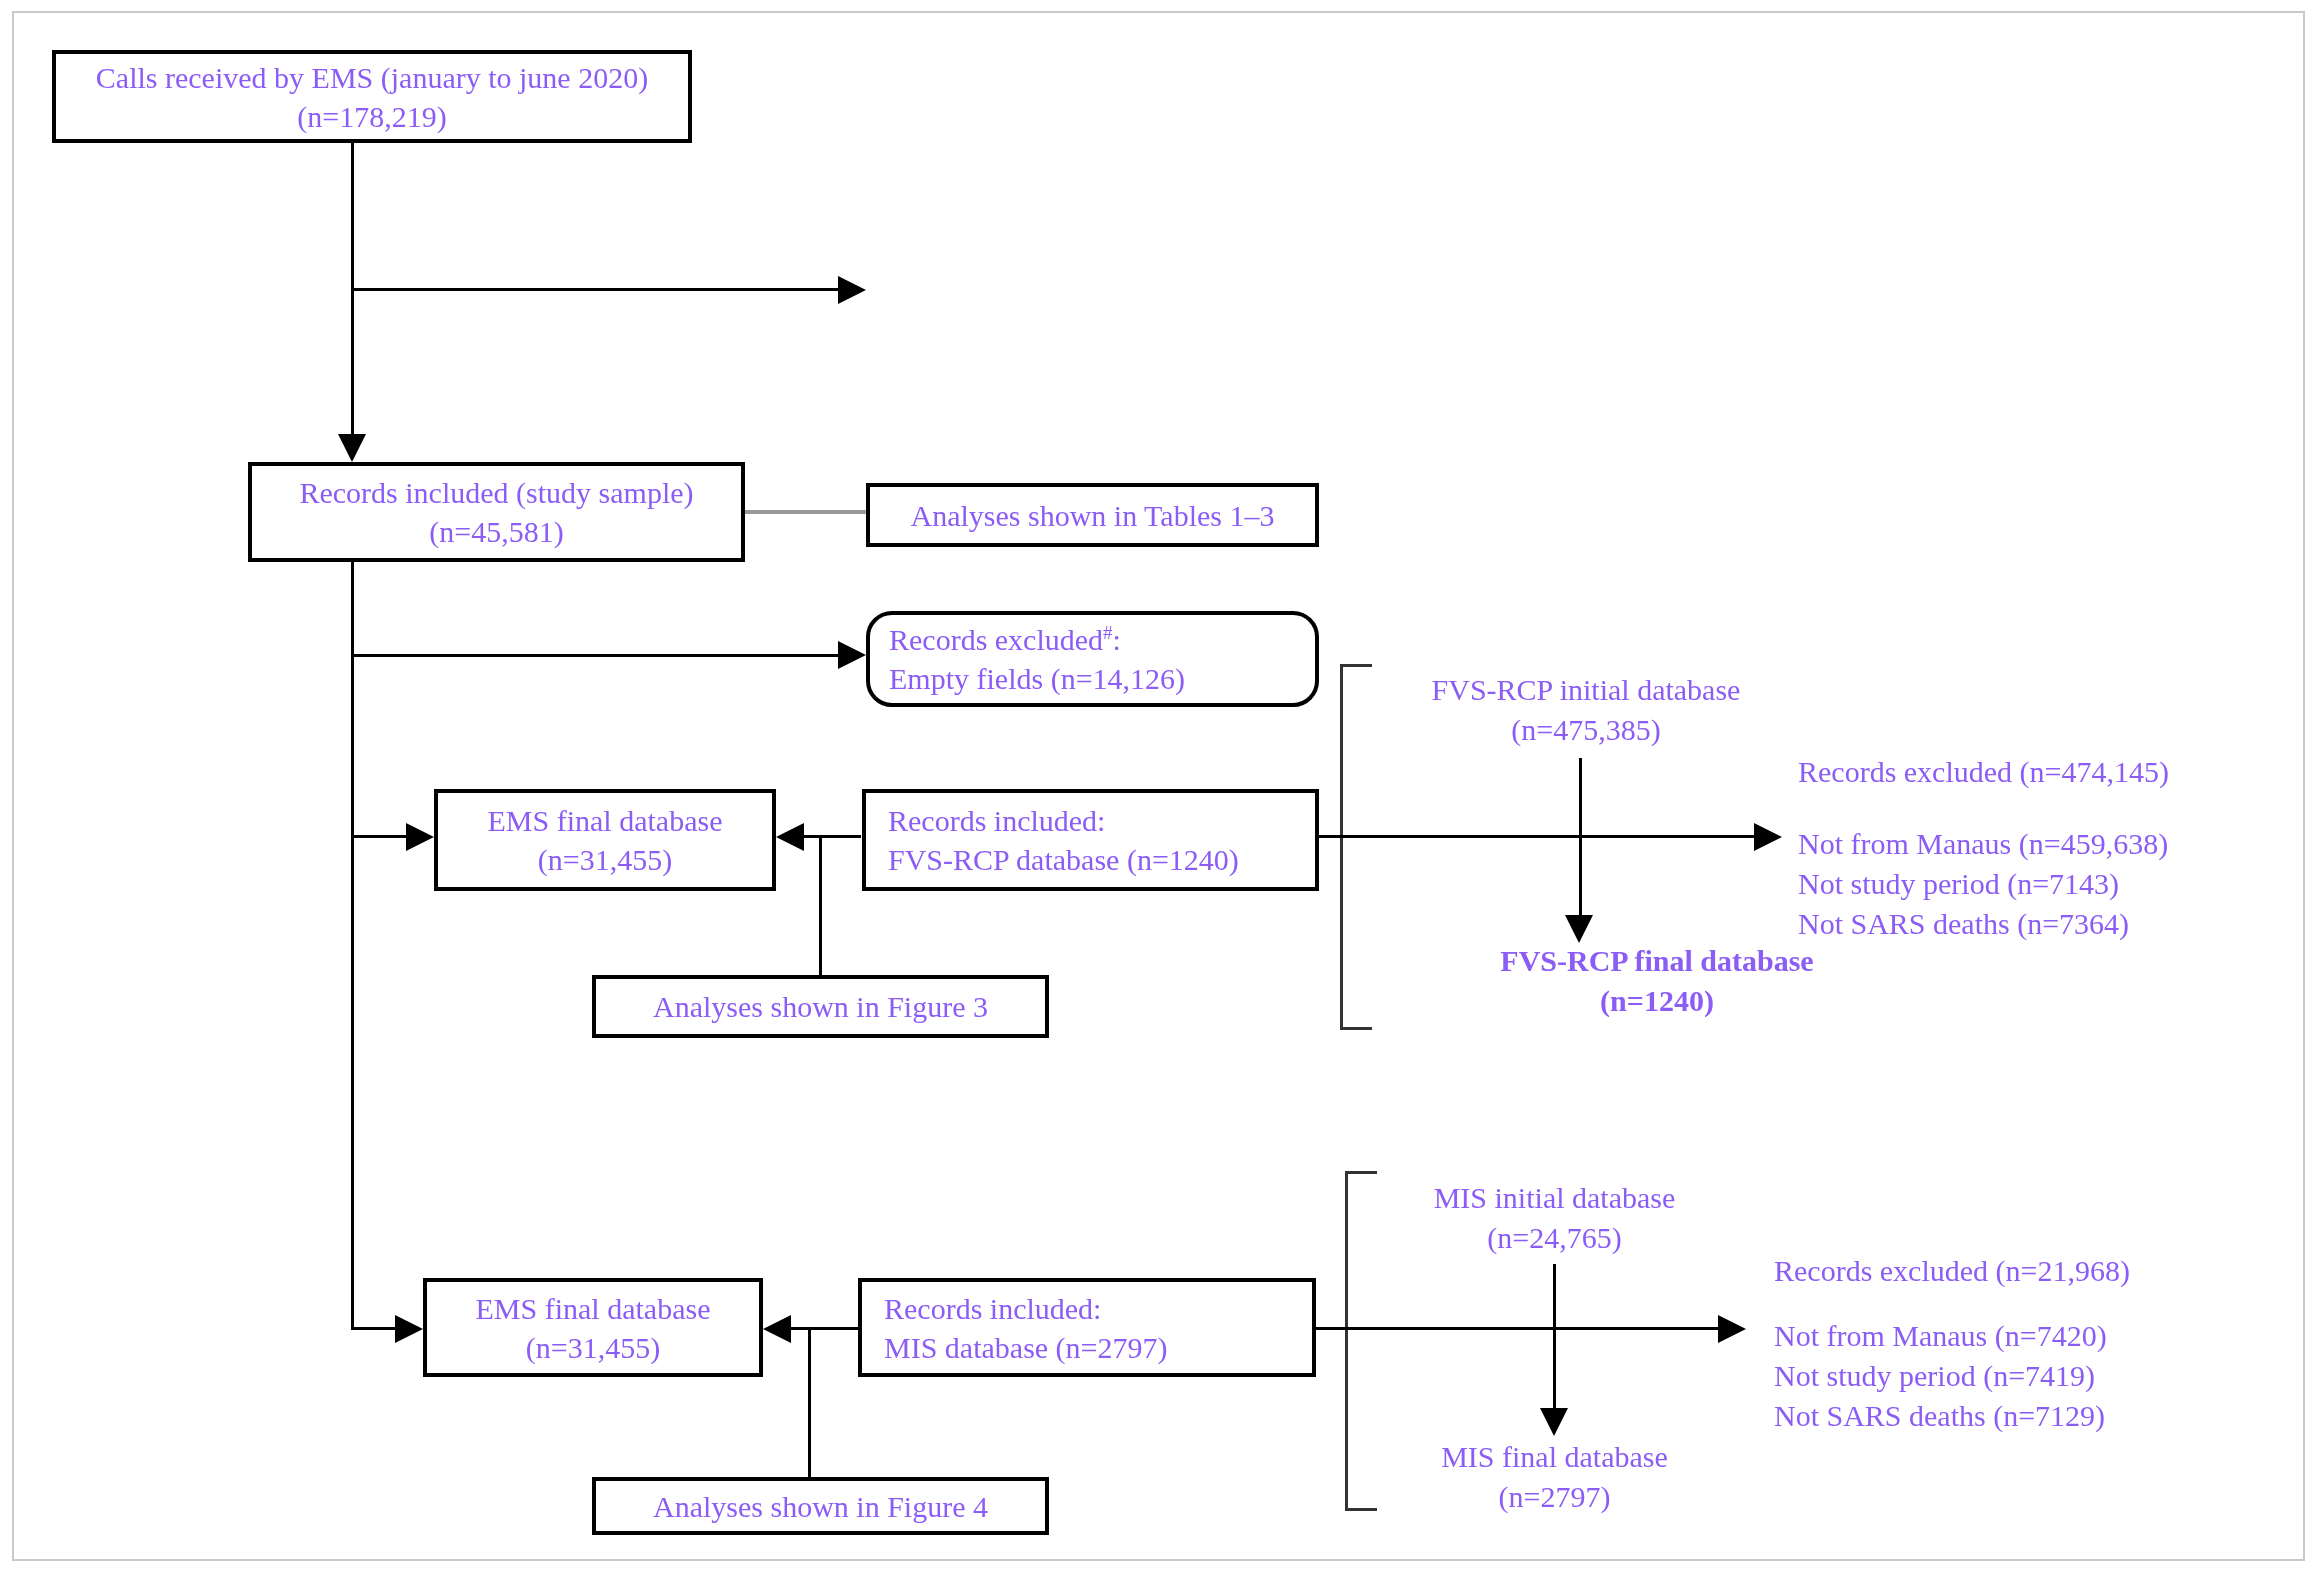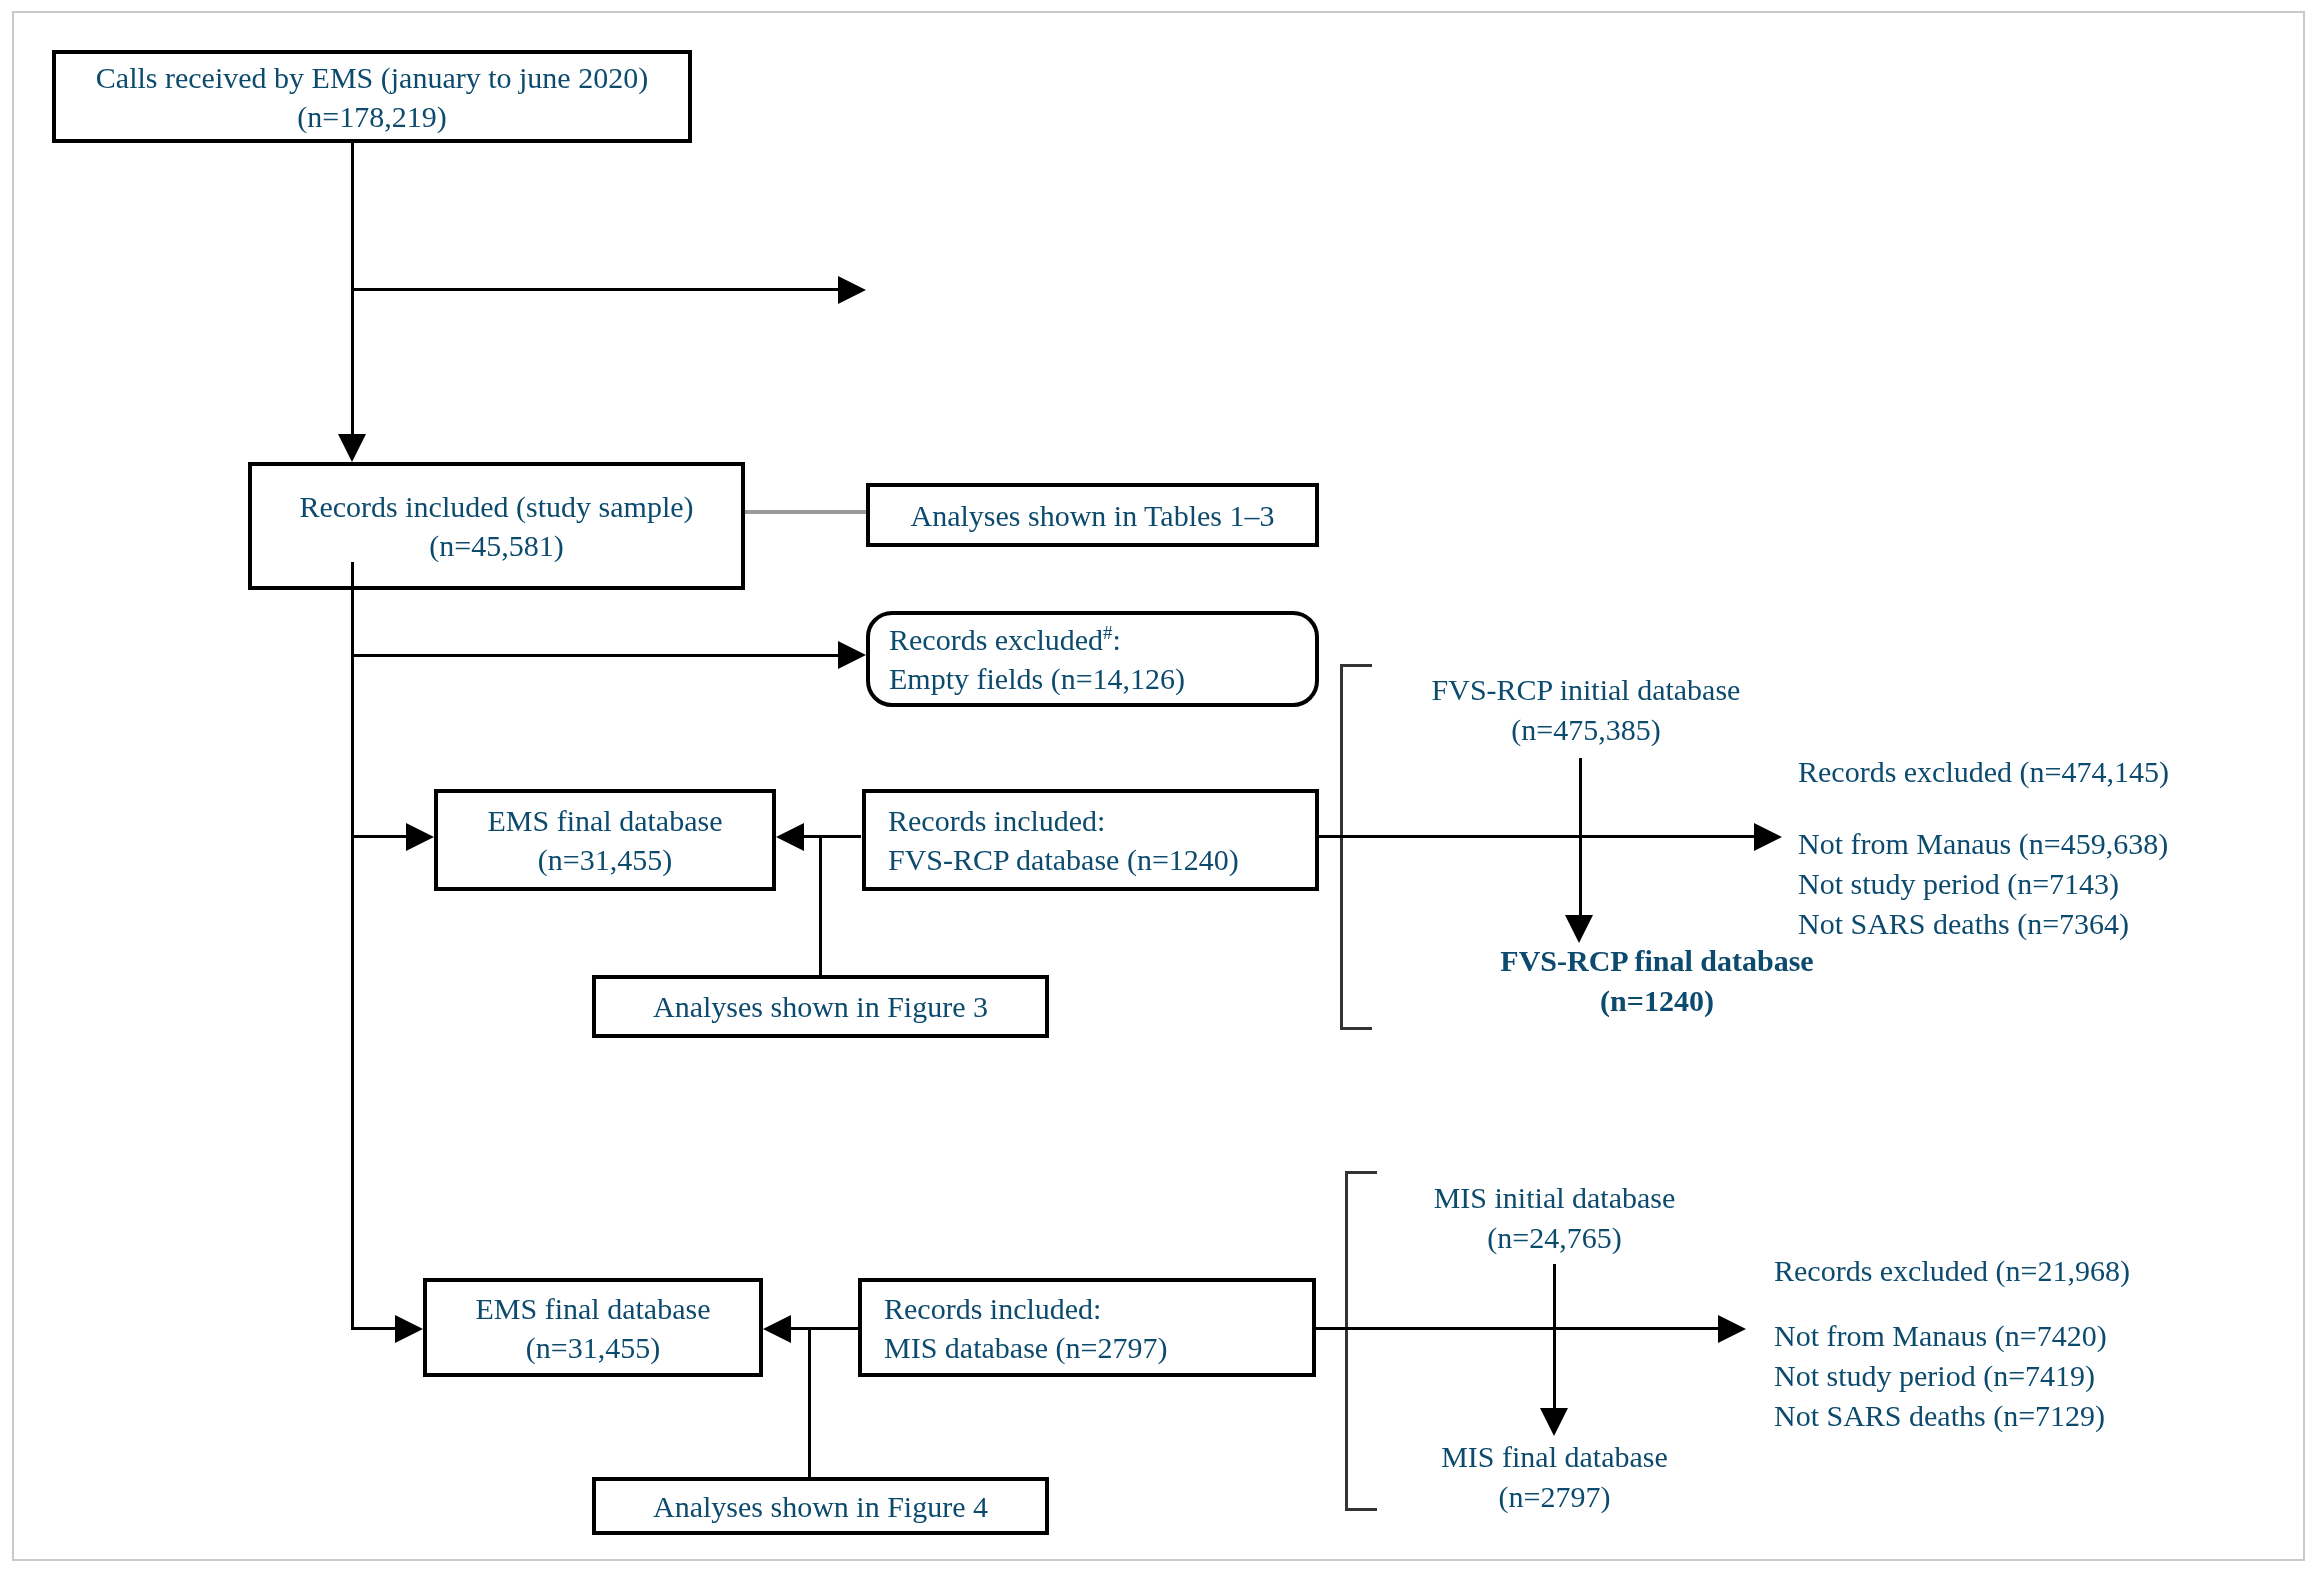--- a/index.html
+++ b/index.html
@@ -1,18 +1,18 @@
 <!DOCTYPE html>
 <html style="font-size:8.4px"><head>
 <meta charset="utf-8">
 <style>
   html,body{margin:0;padding:0;background:#ffffff;}
   .canvas{
     position:relative;width:2319px;height:1574px;background:#ffffff;
-    font-family:"Liberation Serif","DejaVu Serif",serif;color:#0c4a6e;
+    font-family:"Liberation Serif","DejaVu Serif",serif;color:#8b5cf6;
     font-size:30px;overflow:hidden;
   }
   .frame{position:absolute;left:11.5px;top:10.5px;width:2293px;height:1550px;
     border:2.6px solid #c9c9c9;box-sizing:border-box;}
   .box{position:absolute;border:4.2px solid #000;background:#fff;box-sizing:border-box;
     display:flex;flex-direction:column;justify-content:center;align-items:center;
     text-align:center;line-height:39px;}
   .boxl{align-items:flex-start;text-align:left;padding-left:19px;padding-right:5.2px;}
   .hl{position:absolute;height:2.6px;background:#000;}
   .vl{position:absolute;width:2.6px;background:#000;}
@@ -42,21 +42,21 @@
     <div>(n=178,219)</div>
   </div>
 
   <div class="vl" style="left:351px;top:142px;height:292px;"></div>
   <div class="ad" style="left:338px;top:434px;"></div>
 
   <div class="hl" style="left:352px;top:288px;width:491px;"></div>
   <div class="ar" style="left:838px;top:276px;"></div>
 
 
-  <div class="box" style="left:248px;top:462px;width:497px;height:128px;">
+  <div class="box" style="left:248px;top:462px;width:497px;height:100px;">
     <div>Records included (study sample)</div>
     <div>(n=45,581)</div>
   </div>
 
   <div class="gl" style="left:745px;top:510px;width:121px;"></div>
 
   <div class="box" style="left:866px;top:483px;width:453px;height:64px;">
     <div>Analyses shown in Tables 1–3</div>
   </div>
 

